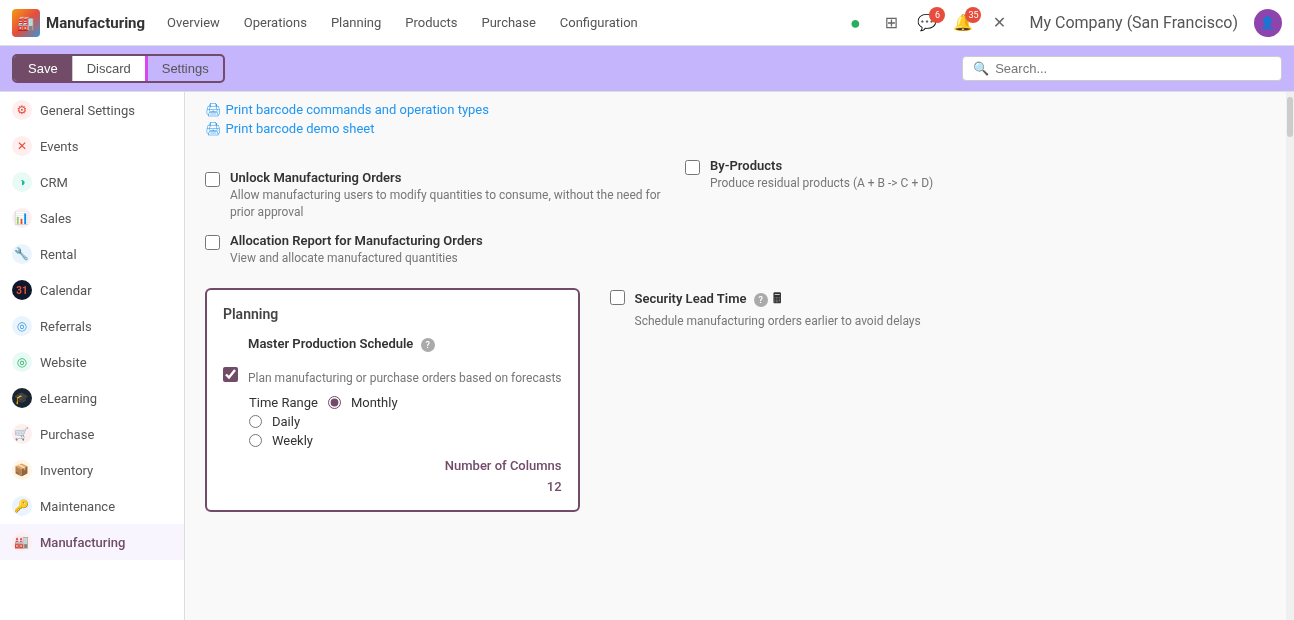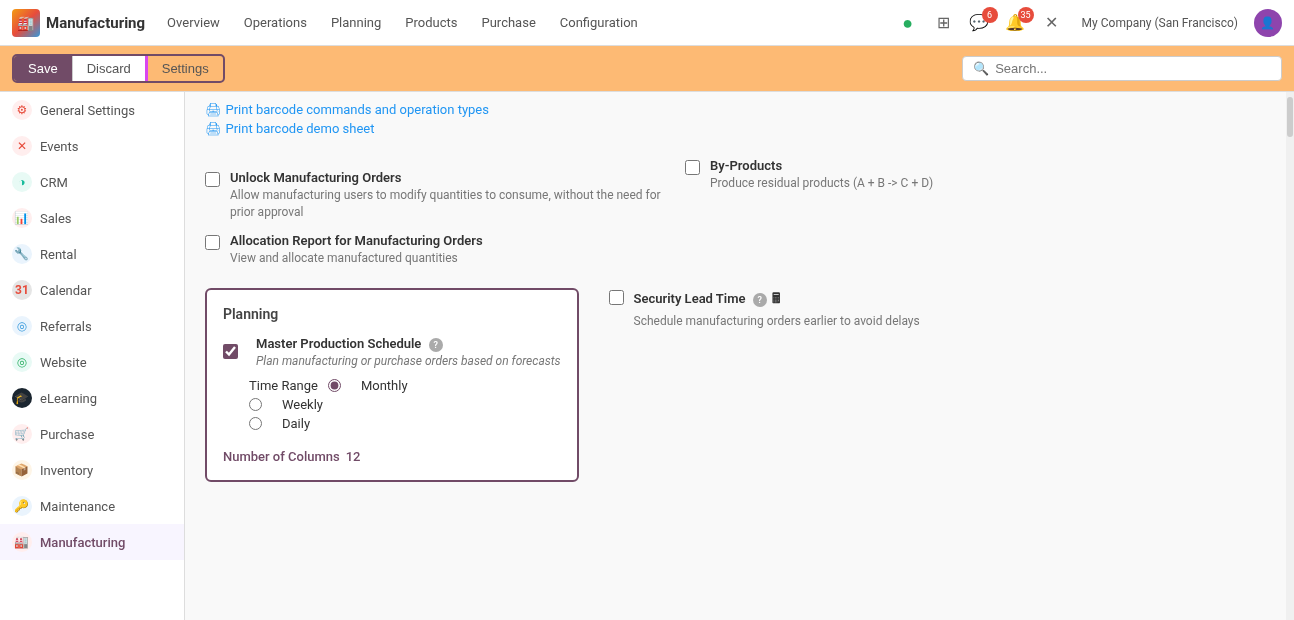--- a/index.html
+++ b/index.html
@@ -7,25 +7,25 @@
 
     
     .top-nav { display: flex; align-items: center; background: #fff; height: 46px; padding: 0 12px; border-bottom: 1px solid #ddd; gap: 4px; }
     .nav-logo { display: flex; align-items: center; gap: 6px; font-weight: 700; font-size: 15px; color: #333; margin-right: 8px; }
     .logo-icon { width: 28px; height: 28px; background: linear-gradient(135deg, #f39c12, #e74c3c, #3498db); border-radius: 4px; display: flex; align-items: center; justify-content: center; font-size: 14px; }
     .nav-item { padding: 4px 10px; font-size: 13px; color: #555; cursor: pointer; border-radius: 4px; white-space: nowrap; }
     .nav-spacer { flex: 1; }
     .nav-icons { display: flex; align-items: center; gap: 8px; }
     .nav-icon-btn { position: relative; width: 28px; height: 28px; display: flex; align-items: center; justify-content: center; cursor: pointer; font-size: 16px; color: #666; }
     .badge { position: absolute; top: -2px; right: -4px; background: #e74c3c; color: #fff; font-size: 9px; min-width: 16px; height: 16px; border-radius: 8px; display: flex; align-items: center; justify-content: center; padding: 0 2px; }
-    .company-name { font-size: 12px; color: #555; margin: 0 8px; }
+    .company-name { font-size: 16px; color: #555; margin: 0 8px; }
     .avatar { width: 28px; height: 28px; border-radius: 50%; background: #8e44ad; display: flex; align-items: center; justify-content: center; color: #fff; font-size: 12px; }
 
     
-    .toolbar { display: flex; align-items: center; padding: 8px 12px; gap: 6px; background: #fdba74; border-bottom: 1px solid #ddd; }
+    .toolbar { display: flex; align-items: center; padding: 8px 12px; gap: 6px; background: #c4b5fd; border-bottom: 1px solid #ddd; }
     .btn-save { background: #714B67; color: #fff; border: 2px solid #714B67; padding: 5px 14px; border-radius: 4px; cursor: pointer; font-size: 13px; font-weight: 500; }
     .btn-discard { background: #fff; color: #555; border: 1px solid #ccc; padding: 5px 14px; border-radius: 4px; cursor: pointer; font-size: 13px; }
     .btn-settings { background: transparent; color: #555; border: none; padding: 5px 14px; border-radius: 4px; cursor: pointer; font-size: 13px; }
     .toolbar-group { display: flex; align-items: center; border: 2px solid #714B67; border-radius: 5px; gap: 0; }
     .toolbar-group .btn-save { border-radius: 3px 0 0 3px; border: none; }
     .toolbar-group .btn-discard { border-radius: 0; border: none; border-left: 1px solid #ccc; border-right: 3px solid #d946ef; }
     .toolbar-group .btn-settings { border-radius: 0 3px 3px 0; }
     .search-box { margin-left: auto; display: flex; align-items: center; border: 1px solid #ccc; border-radius: 4px; padding: 4px 10px; background: #fff; width: 320px; }
     .search-box input { border: none; outline: none; font-size: 13px; width: 100%; color: #666; }
     .search-icon { color: #999; margin-right: 6px; font-size: 13px; }
@@ -49,31 +49,31 @@
     .option-block { flex: 1; display: flex; gap: 10px; align-items: flex-start; }
     .checkbox-wrapper { margin-top: 2px; }
     .checkbox-wrapper input[type=checkbox] { width: 15px; height: 15px; cursor: pointer; }
     .option-text h4 { font-size: 13px; font-weight: 600; color: #333; margin-bottom: 2px; }
     .option-text p { font-size: 12px; color: #777; line-height: 1.4; }
 
     
     .planning-section { border: 2px solid #714B67; border-radius: 6px; padding: 16px; background: #fff; margin: 10px 0; max-width: 460px; }
     .section-title { font-size: 14px; font-weight: 600; color: #444; margin-bottom: 14px; }
 
-    .mps-row { display: flex; gap: 18px; align-items: center; margin-bottom: 10px; }
+    .mps-row { display: flex; gap: 10px; align-items: flex-end; margin-bottom: 10px; }
     .mps-text h4 { font-size: 13px; font-weight: 600; }
-    .mps-text p { font-size: 12px; color: #777; margin-top: 2px; font-style: italic; }
+    .mps-text p { font-size: 12px; color: #777; margin-top: 19px; }
     .help-icon { display: inline-flex; align-items: center; justify-content: center; width: 14px; height: 14px; border-radius: 50%; background: #aaa; color: #fff; font-size: 9px; cursor: pointer; margin-left: 4px; vertical-align: middle; }
 
     .time-range-row { display: flex; align-items: center; gap: 10px; margin: 8px 0 4px 26px; font-size: 13px; }
     .radio-options { display: flex; flex-direction: column; gap: 4px; margin-left: 26px; }
-    .radio-row { display: flex; align-items: center; gap: 20px; font-size: 13px; }
+    .radio-row { display: flex; align-items: center; gap: 10px; font-size: 13px; }
     .radio-row input[type=radio] { cursor: pointer; }
 
-    .num-columns-row { margin-top: 18px; margin-left: 0; font-size: 13px; color: #333; display: flex; align-items: flex-end; gap: 6px; }
+    .num-columns-row { margin-top: 10px; margin-left: 0; font-size: 13px; color: #333; display: flex; align-items: flex-end; gap: 6px; flex-direction: column; }
     .num-columns-row span { color: #714B67; font-weight: 500; }
     .security-text h4 { font-size: 13px; font-weight: 600; }
     .security-text p { font-size: 12px; color: #777; margin-top: 2px; }
     .calc-icon { font-size: 14px; cursor: pointer; margin-left: 2px; }
 
     .two-col { display: flex; gap: 0; }
     .left-col { flex: 0 0 460px; margin-top: 22px; }
     .right-col { flex: 1; padding-left: 20px; padding-top: 10px; }
 
     
@@ -150,21 +150,21 @@
     </div>
     <div class="sidebar-item">
       <div class="sidebar-icon" style="background:#fee; color:#e74c3c;">📊</div>
       <span>Sales</span>
     </div>
     <div class="sidebar-item">
       <div class="sidebar-icon" style="background:#eaf4fd; color:#3498db;">🔧</div>
       <span>Rental</span>
     </div>
     <div class="sidebar-item">
-      <div class="sidebar-icon" style="background:#e5e5e5; color:#e74c3c; font-size:12px; font-weight:700;">31</div>
+      <div class="sidebar-icon" style="background:#0f172a; color:#e74c3c; font-size:10px; font-weight:700;">31</div>
       <span>Calendar</span>
     </div>
     <div class="sidebar-item">
       <div class="sidebar-icon" style="background:#eaf4fd; color:#3498db;">◎</div>
       <span>Referrals</span>
     </div>
     <div class="sidebar-item">
       <div class="sidebar-icon" style="background:#e8faf5; color:#27ae60;">◎</div>
       <span>Website</span>
     </div>
@@ -262,25 +262,25 @@
             <div class="time-range-row">
               <span>Time Range</span>
               <label class="radio-row">
                 <input type="radio" name="time-range" checked="" class="radio-monthly" style="">
                 <span>Monthly</span>
               </label>
             </div>
             <div class="radio-options">
               <label class="radio-row">
                 <input type="radio" name="time-range" style="">
-                <span>Weekly</span>
+                <span>Daily</span>
               </label>
               <label class="radio-row">
                 <input type="radio" name="time-range" style="">
-                <span>Daily</span>
+                <span>Weekly</span>
               </label>
             </div>
 
             <div class="num-columns-row">
               <span>Number of Columns</span>
               <span style="color:#714B67; font-weight:500;">12</span>
             </div>
           </div>
         </div>
 

